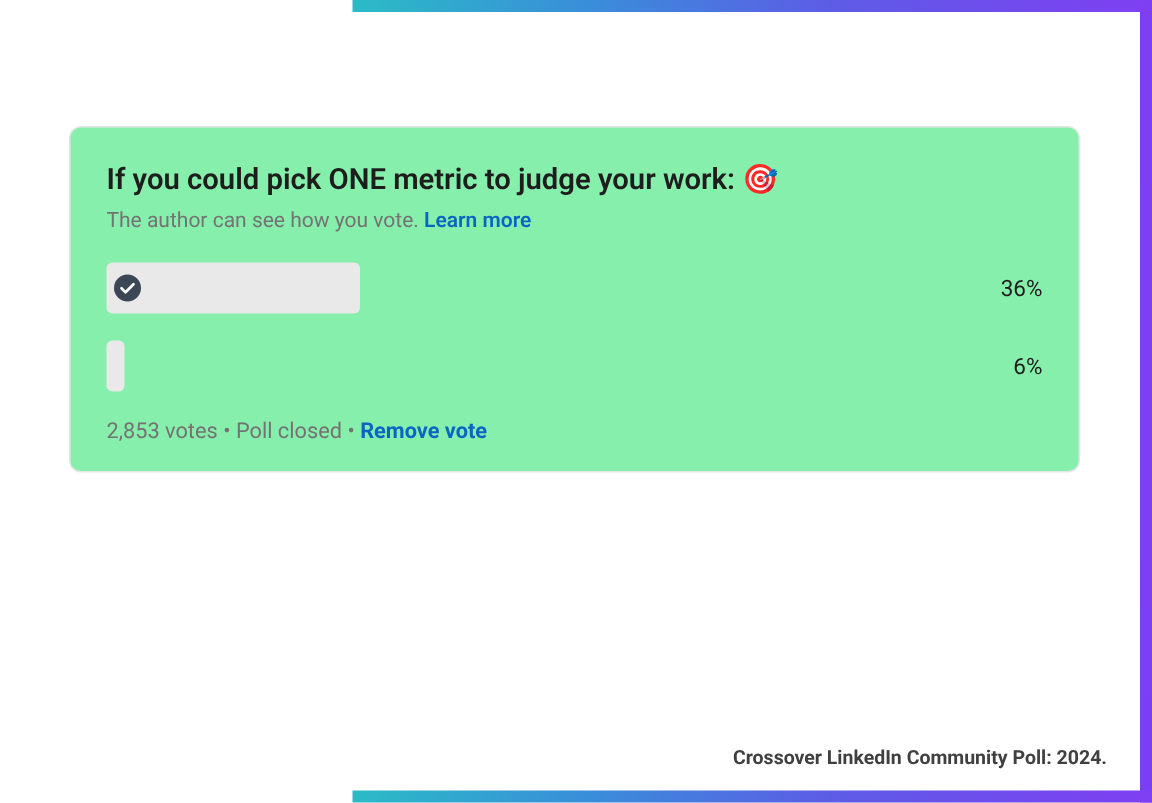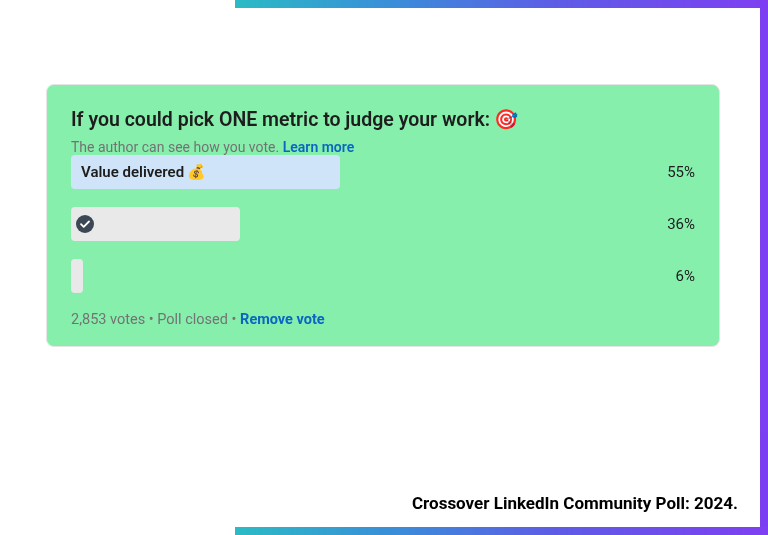--- a/index.html
+++ b/index.html
@@ -52,20 +52,21 @@
     .question {
       font-size: 19.5px;
       font-weight: 600;
       color: #1d1d1d;
       line-height: 1.35;
       margin-bottom: 6px;
     }
     .subtext {
       font-size: 14px;
       color: #737373;
+      margin-bottom: 20px;
     }
     .learn-more {
       color: #0a66c2;
       font-weight: 600;
       cursor: pointer;
     }
     .option-row {
       display: flex;
       align-items: center;
       justify-content: space-between;
@@ -132,47 +133,40 @@
     }
     .remove-vote {
       color: #0a66c2;
       font-weight: 700;
       cursor: pointer;
     }
     .attribution {
       position: absolute;
       bottom: 22px;
       right: 30px;
-      font-size: 17px;
+      font-size: 13px;
       font-weight: 700;
-      color: #000000;
+      color: #404040;
     }
   </style>
 </head>
 <body>
 
 <div class="gradient-top"></div>
 <div class="gradient-right"></div>
 <div class="gradient-bottom"></div>
 
 <div class="card">
   <div class="question">If you could pick ONE metric to judge your work: 🎯</div>
   <div class="subtext">
     <span>The author can see how you vote.</span>
     <span> </span>
     <span class="learn-more">Learn more</span>
   </div>
 
-  <div class="option-row">
-    <div class="option-left">
-      <div class="bar selected" style="width:46%"></div>
-      <span class="option-label">Value delivered 💰</span>
-    </div>
-    <span class="percent">55%</span>
-  </div>
 
   <div class="option-row">
     <div class="option-left">
       <div class="bar unselected" style="width:29%"></div>
       <span class="voted-check">
         <svg width="20" height="20" viewBox="0 0 20 20">
             <circle cx="10" cy="10" r="9" fill="#3b4754"></circle>
             <path d="M6 10.2 L8.7 12.8 L14 7.5" stroke="#fff" stroke-width="1.8" fill="none" stroke-linecap="round" stroke-linejoin="round"></path>
           </svg>
       </span>

